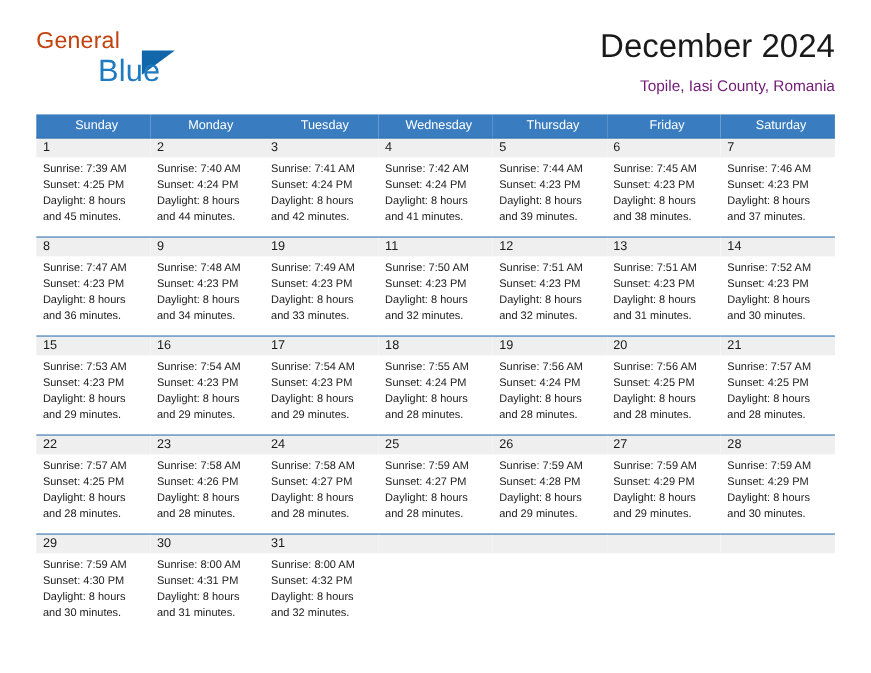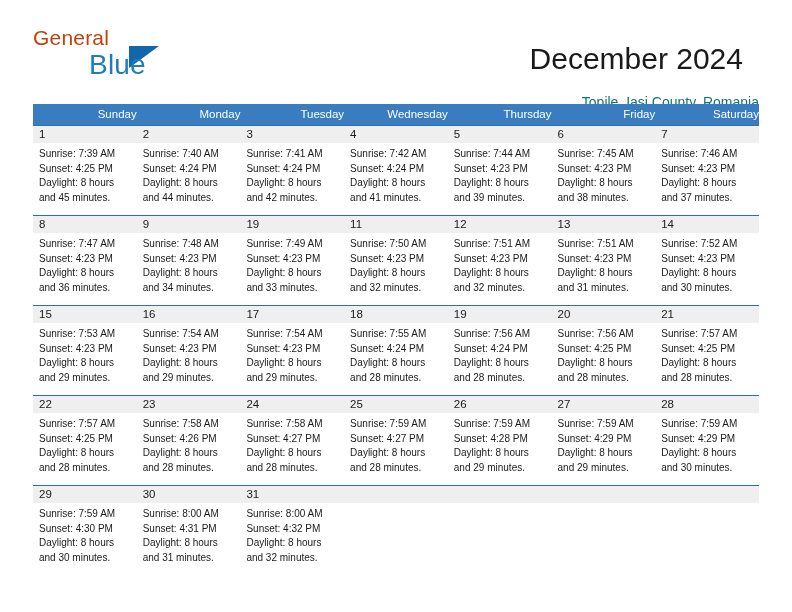--- a/index.html
+++ b/index.html
@@ -69,25 +69,25 @@
     right: 0;
     top: 0;
     text-align: right;
   }
   .month-title {
     font-size: 30px;
     color: #1a1a1a;
     line-height: 34px;
     white-space: nowrap;
     font-weight: normal;
-    margin: 16px;
+    margin: 0;
   }
   .location {
     font-size: 14px;
-    color: #0f766e;
+    color: #701a75;
     line-height: 20px;
     margin-top: 8px;
     white-space: nowrap;
   }
 
   
   .calendar {
     position: absolute;
     left: 33px;
     top: 104px;
@@ -99,21 +99,21 @@
   .calendar td {
     padding: 0;
     margin: 0;
     vertical-align: top;
   }
   .dow {
     background: #3a7cc0;
     color: #ffffff;
     font-size: 11.5px;
     font-weight: normal;
-    text-align: right;
+    text-align: center;
     height: 21px;
     line-height: 21px;
     padding-left: 6px !important;
     box-sizing: border-box;
   }
 
   .week-row .cell {
     height: 90px;
     box-sizing: border-box;
     border-top: 1.4px solid #2f6fae;

